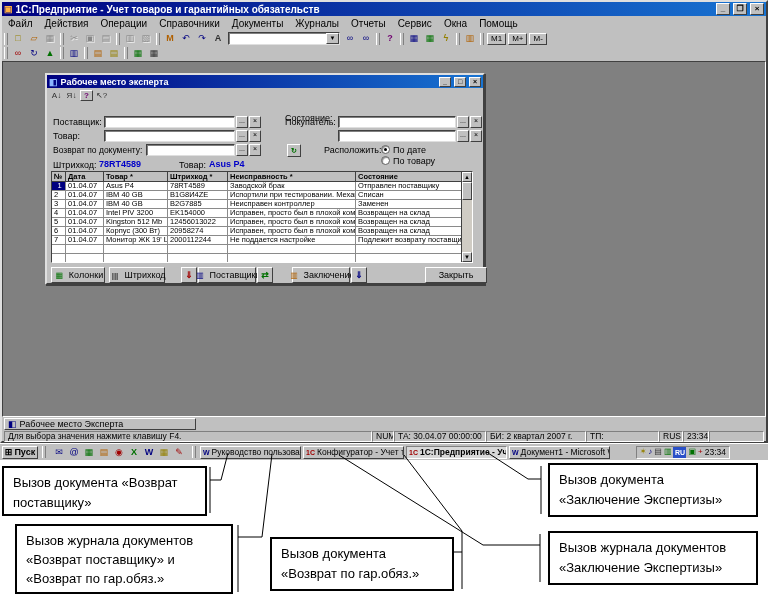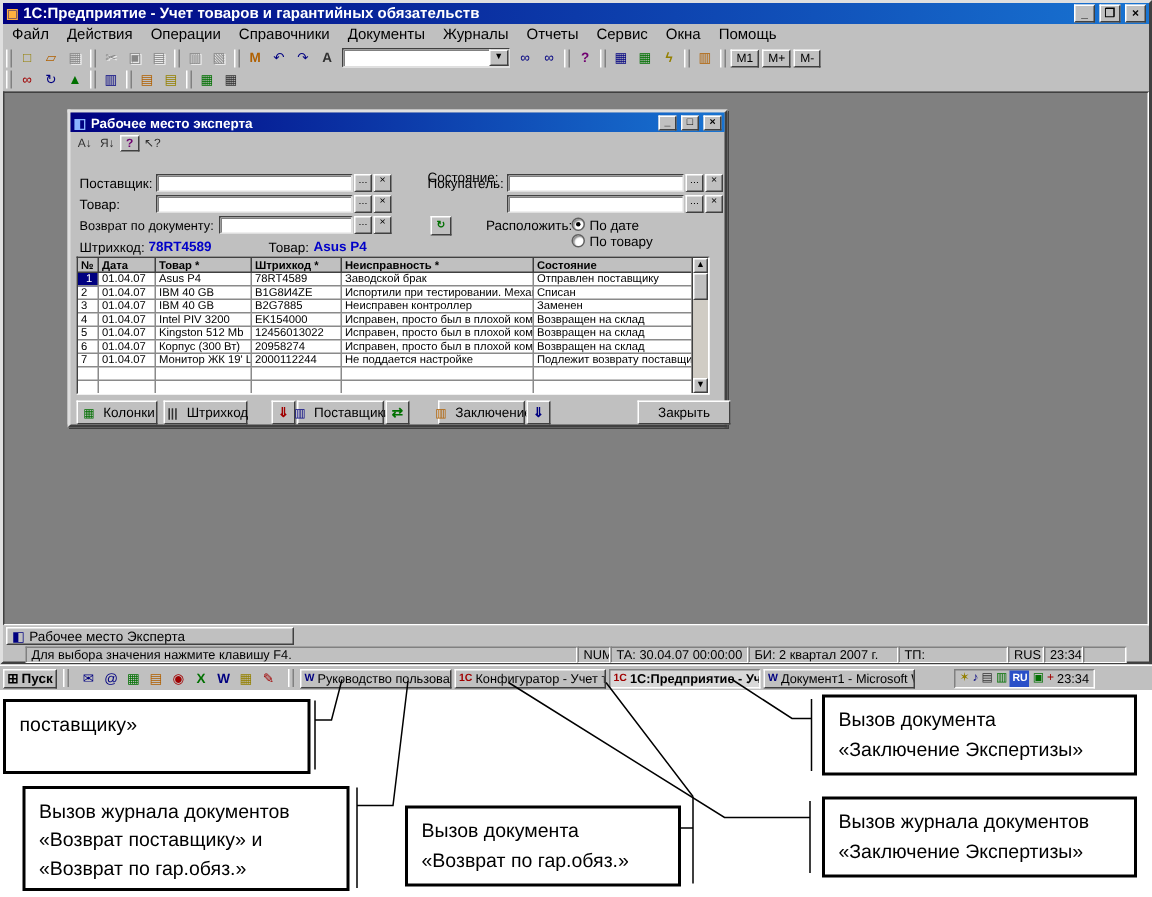--- a/index.html
+++ b/index.html
@@ -72,21 +72,21 @@
   .sbtn{height:10px;font-size:6px;line-height:9px;text-align:center}
   .sthumb{height:18px}
   .sfill{flex:1}
   
   .btn{height:16px;font-size:9px;display:flex;align-items:center;justify-content:center;gap:3px;white-space:nowrap}
   .aglyph{font-size:9px;font-weight:bold;line-height:9px}
   
   .mdistrip{left:0;top:416px;width:764px;height:12px;background:#c0c0c0}
   .mditab{left:2px;top:0;width:192px;height:12px;font-size:9px;display:flex;align-items:center;
      gap:3px;padding:0 3px;white-space:nowrap}
-  .statusbar{left:0;top:428px;width:764px;height:13px;display:flex;gap:0;font-size:8.5px;padding:1px 15px}
+  .statusbar{left:0;top:428px;width:764px;height:13px;display:flex;gap:0;font-size:8.5px;padding:1px 2px}
   .sp{border:1px solid;border-color:#808080 #fff #fff #808080;padding:0 3px;line-height:9px;
       white-space:nowrap;overflow:hidden}
   
   .taskbar{left:0;top:443px;width:768px;height:17px;background:#c0c0c0;border-top:1px solid #fff;
      display:flex;align-items:center;gap:2px;padding:0 2px}
   .tstart{width:36px;height:13px;font-weight:bold;font-size:9px;display:flex;align-items:center;
      justify-content:center;gap:2px}
   .ql{display:flex;gap:1px;margin:0 2px}
   .qlic{width:14px;height:13px;display:flex;align-items:center;justify-content:center;font-size:9px}
   .ttask{width:101px;height:13px;font-size:8.5px;display:flex;align-items:center;gap:2px;
@@ -424,20 +424,21 @@
       <span class="trayic cg">▥</span>
       <span class="lang">RU</span>
       <span class="trayic cg">▣</span>
       <span class="trayic cr">+</span>
       <span>23:34</span>
     </span>
     <span class="tbspace"></span>
   </div>
 
   <div class="co" style="left:2px;top:466px;width:205px;height:50px">
+    <div>Вызов документа «Возврат</div>
     <div>поставщику»</div>
   </div>
   <div class="co" style="left:15px;top:524px;width:218px;height:70px;line-height:19px">
     <div>Вызов журнала документов</div>
     <div>«Возврат поставщику» и</div>
     <div>«Возврат по гар.обяз.»</div>
   </div>
   <div class="co" style="left:270px;top:537px;width:184px;height:54px">
     <div>Вызов документа</div>
     <div>«Возврат по гар.обяз.»</div>

